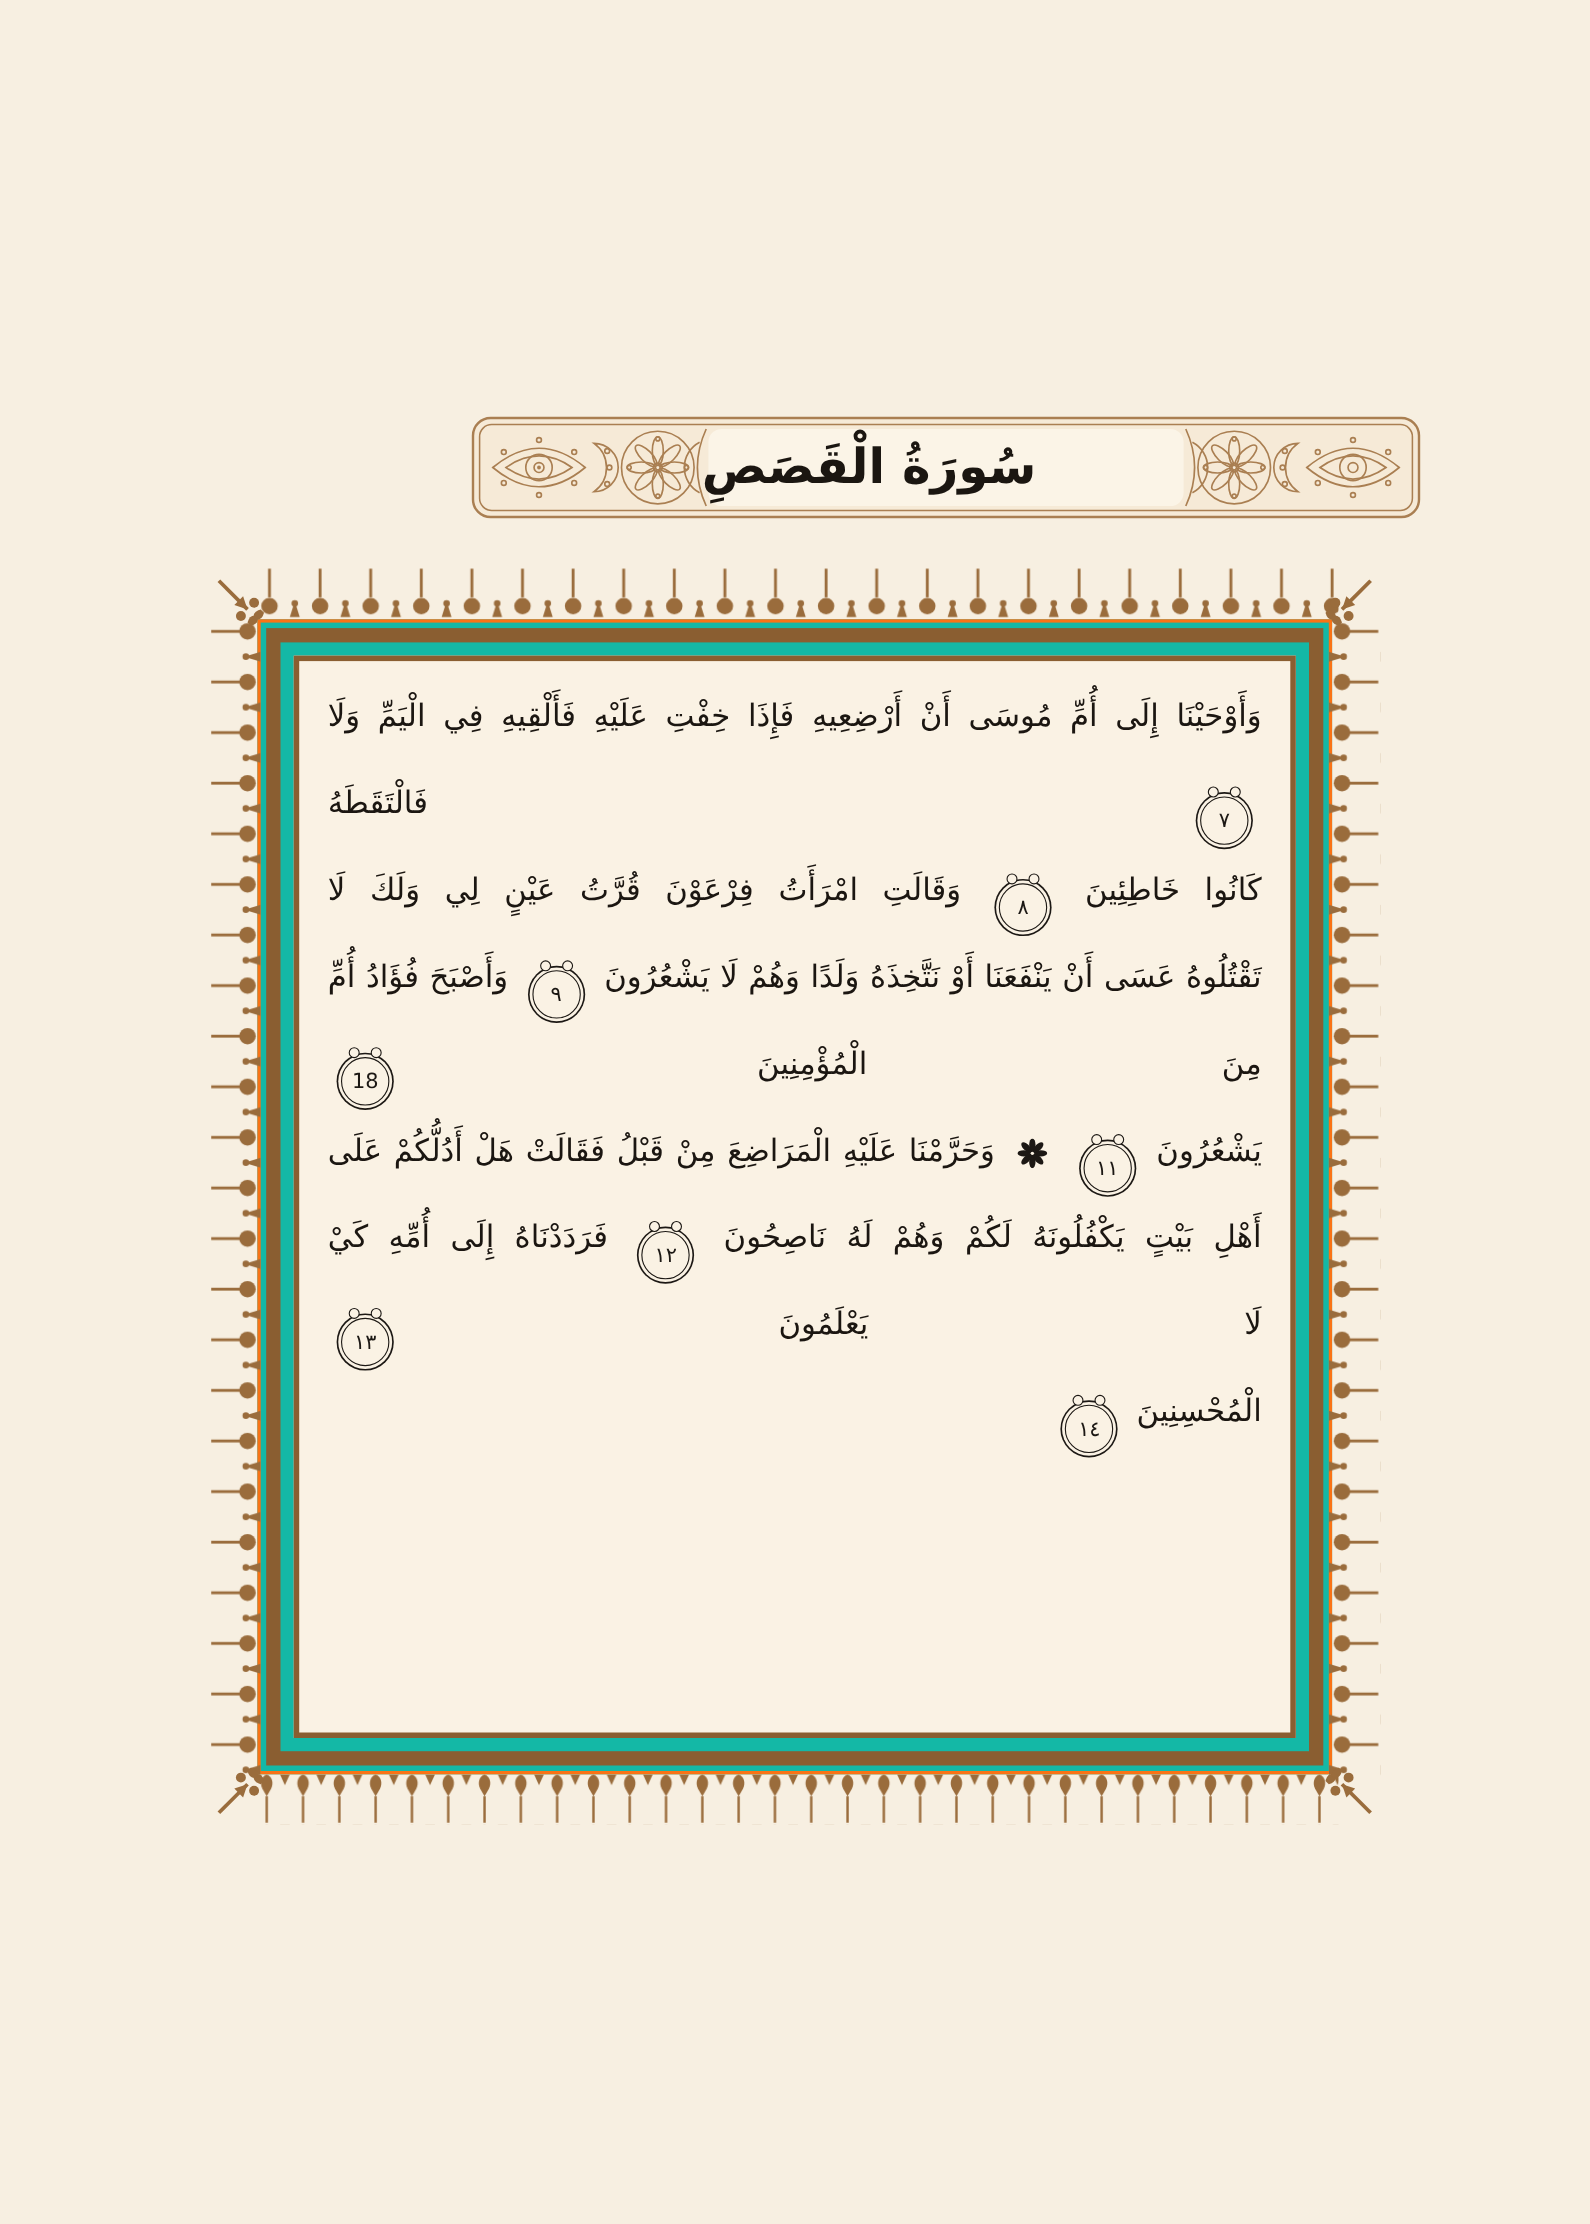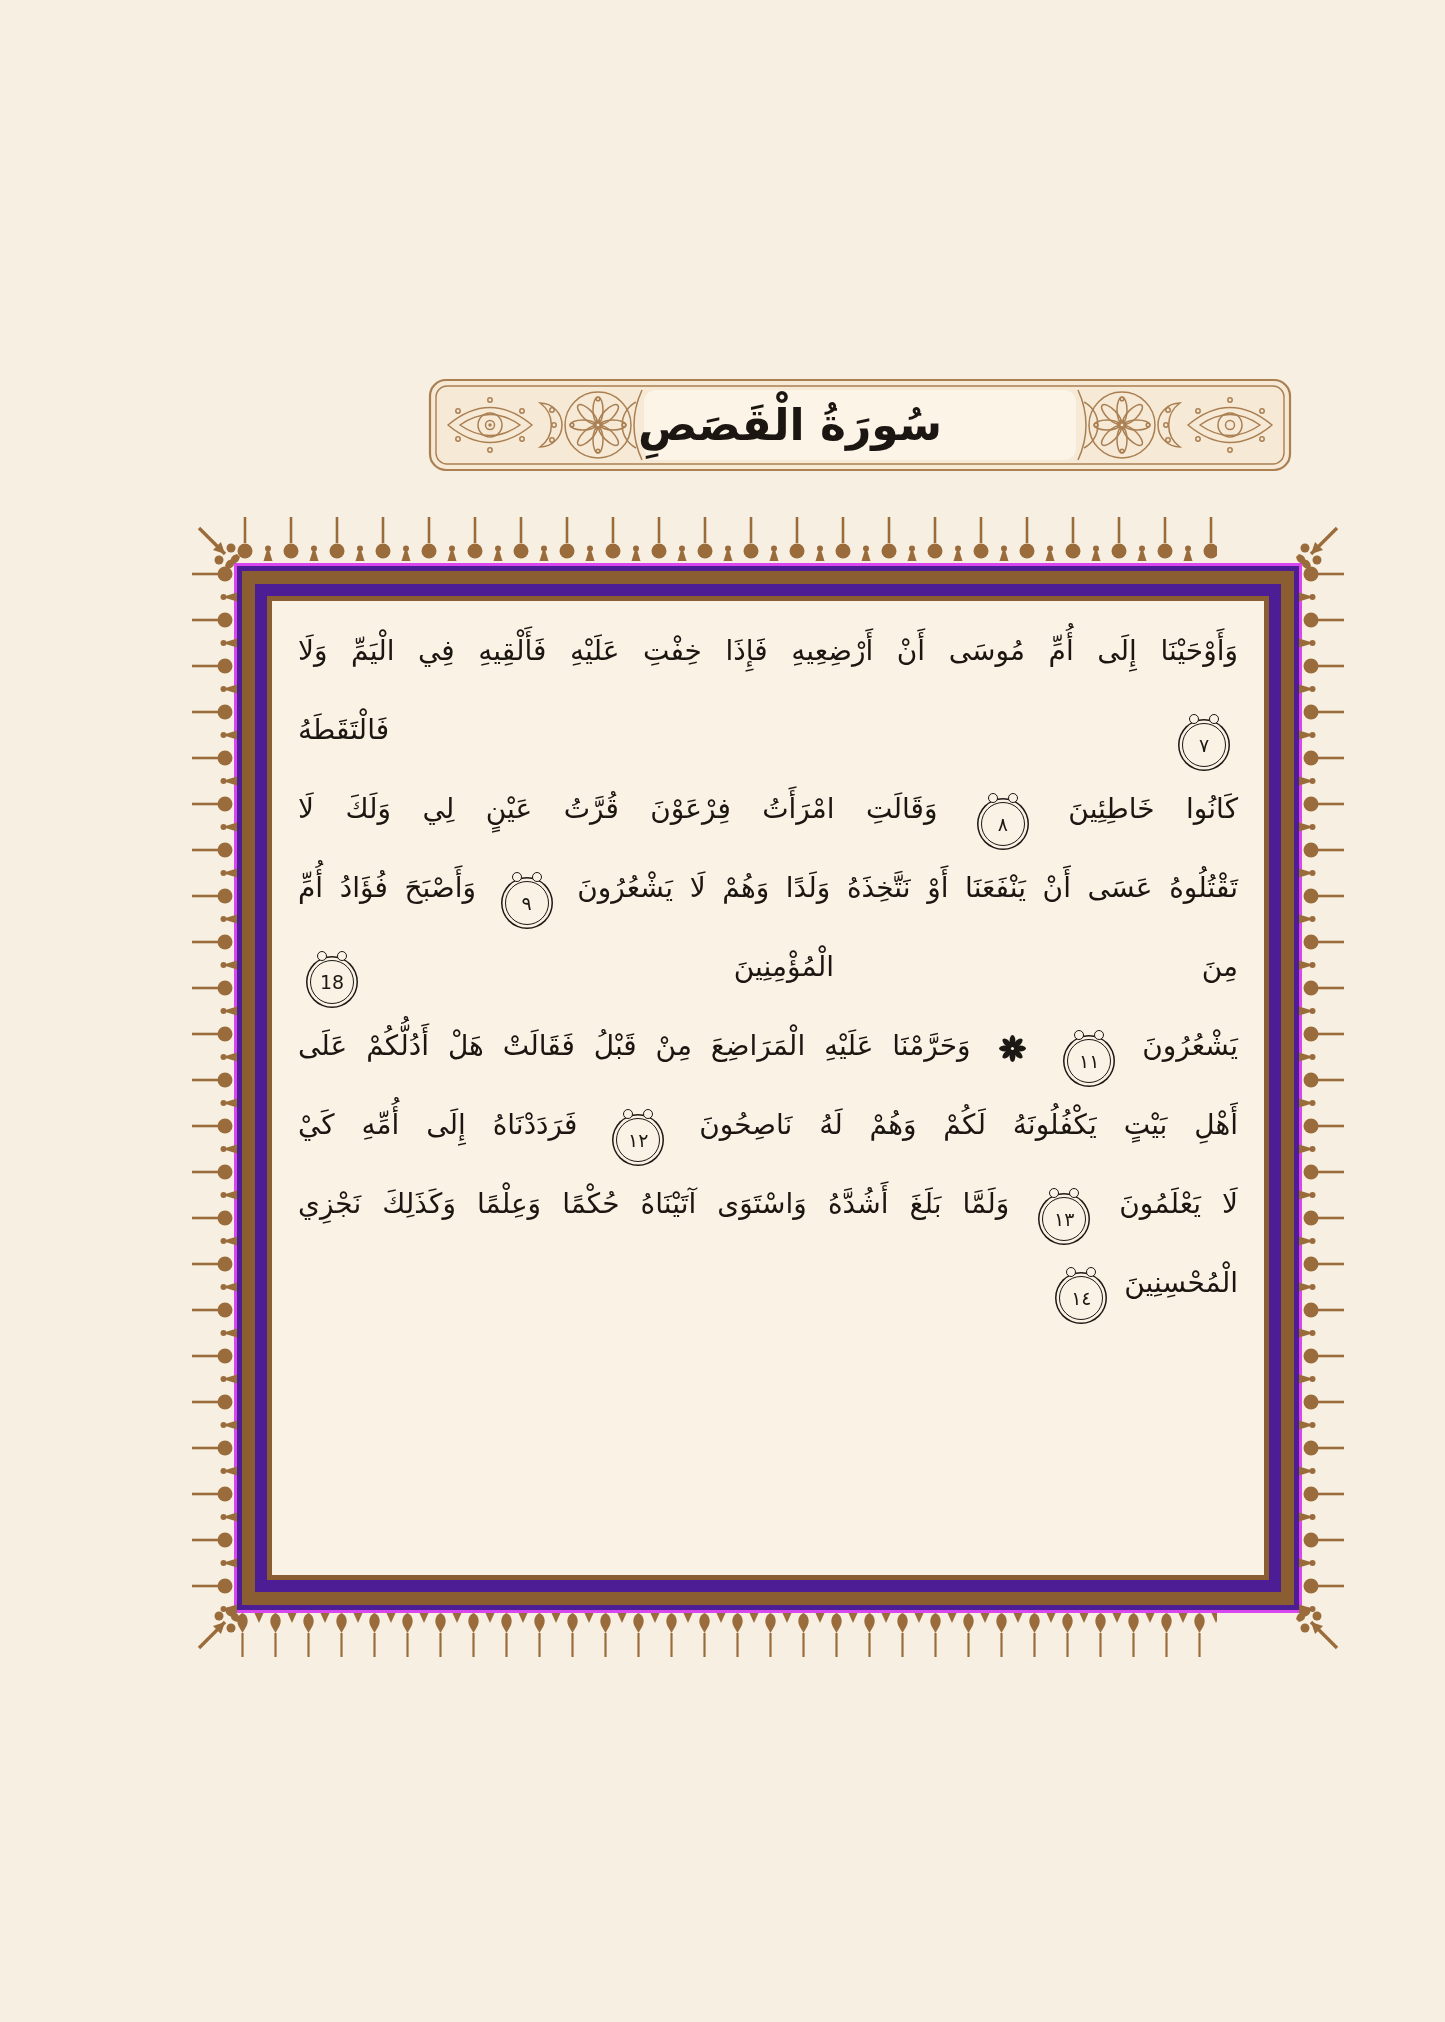--- a/index.html
+++ b/index.html
@@ -19,22 +19,22 @@
   .banner svg{display:block;}
   .banner-title{
     position:absolute;inset:0;
     display:flex;align-items:center;justify-content:center;
     font-size:44px;font-weight:700;color:#1b1611;
     letter-spacing:0;line-height:94px;
   }
 
   
   .ornate-frame{
-    position:absolute;left:234px;top:563px;width:1068px;height:1050px;
-    border:3px solid #d946ef;background:#4c1d95;box-sizing:border-box;
+    position:absolute;left:234px;top:563px;width:977px;height:1050px;
+    border:3px solid #f97316;background:#14b8a6;box-sizing:border-box;
     padding:5px;
   }
   .frame-thick{
     width:100%;height:100%;box-sizing:border-box;
     border:13px solid #8a5e31;padding:12px;
   }
   .frame-thin{
     width:100%;height:100%;box-sizing:border-box;
     border:5px solid #8a5e31;background:#faf2e4;
     padding:10px 26px 0 26px;
@@ -277,21 +277,21 @@
                     <ellipse cx="8.3" cy="19.7" rx="3" ry="6" transform="rotate(45 8.3 19.7)"></ellipse>
                     <circle cx="14" cy="14" r="4.2"></circle>
                   </g>
                   <circle cx="14" cy="14" r="1.6" fill="#faf2e4"></circle>
                 </svg></span> <span class="qwords">وَحَرَّمْنَا عَلَيْهِ الْمَرَاضِعَ مِنْ قَبْلُ فَقَالَتْ هَلْ أَدُلُّكُمْ عَلَى</span></div>
             <div class="qline"><span class="qwords">أَهْلِ بَيْتٍ يَكْفُلُونَهُ لَكُمْ وَهُمْ لَهُ نَاصِحُونَ</span> <span class="medallion">
                 <span class="medallion-num">١٢</span>
               </span> <span class="qwords">فَرَدَدْنَاهُ إِلَى أُمِّهِ كَيْ</span></div>
             <div class="qline"><span class="qwords">لَا يَعْلَمُونَ</span> <span class="medallion">
                 <span class="medallion-num">١٣</span>
-              </span> <span class="qwords">وَلَمَّا بَلَغَ أَشُدَّهُ وَاسْتَوَى آتَيْنَاهُ حُكْمًا وَعِلْمًا وَكَذَلِكَ نَجْزِي</span></div>
+              </span> </div>
             <div class="qline qline-last"><span class="qwords">الْمُحْسِنِينَ</span> <span class="medallion">
                 <span class="medallion-num">١٤</span>
               </span></div>
           </div>
       </div>
     </div>
   </div>
 
 </div>
 

